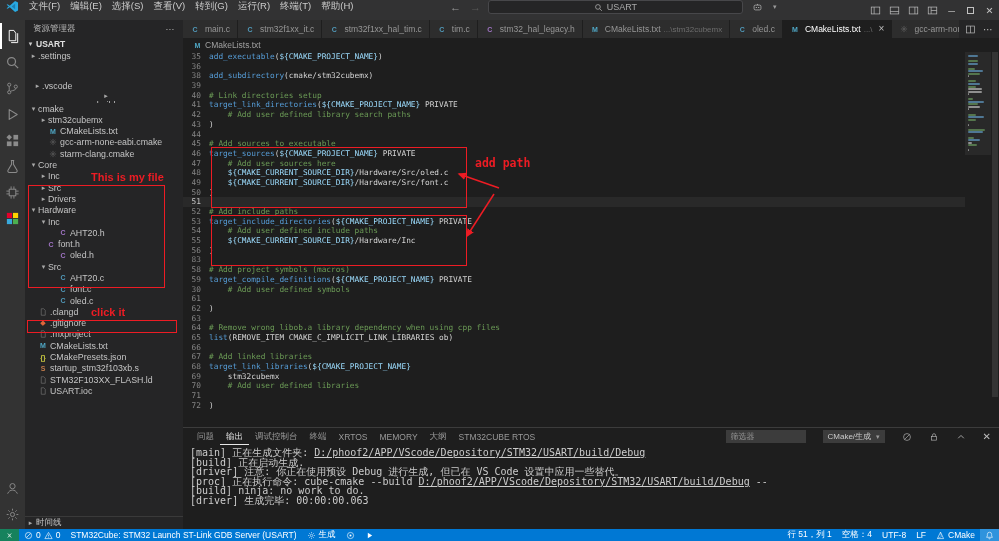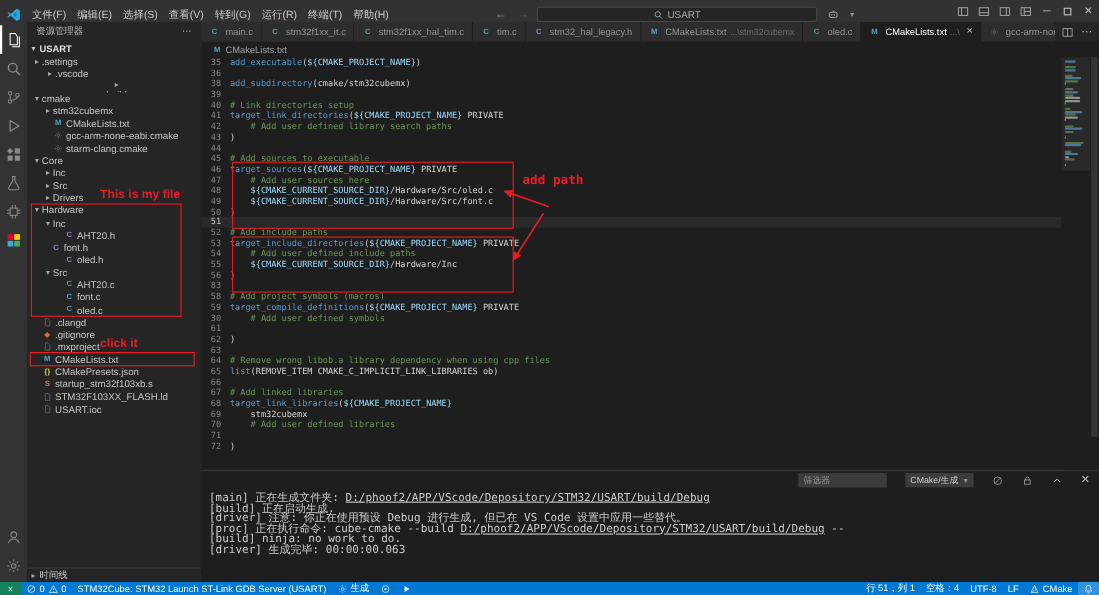--- a/index.html
+++ b/index.html
@@ -2,21 +2,21 @@
 <html style="--red: #ed1c24; --statusbar: #0078d4;"><head>
 <meta charset="utf-8">
 <style>
   *{box-sizing:border-box;margin:0;padding:0}
   html,body{width:999px;height:541px;overflow:hidden}
   body{background:#1e1e1e;font-family:"Liberation Sans","DejaVu Sans",sans-serif;color:#ccc;position:relative;font-size:10px}
   svg{display:block}
   .icon svg{width:15px;height:15px}
 
   
-  .titlebar{height:20px;background:#323233;display:flex;align-items:flex-end;font-size:9.5px;color:#cccccc}
+  .titlebar{height:20px;background:#323233;display:flex;align-items:flex-start;font-size:9.5px;color:#cccccc}
   .logo{width:24px;display:flex;justify-content:center}
   .logo svg{width:13px;height:13px}
   .menus{display:flex}
   .menu{padding:0 5px;white-space:nowrap}
   .tb-center{flex:1;display:flex;align-items:center;justify-content:center;gap:5px;min-width:0}
   .nav-arrow{color:#9d9d9d;padding:0 2px;font-size:11px}
   .nav-arrow.dim{color:#5a5a5a}
   .searchbox{width:255px;height:14px;background:#252526;border:1px solid #47474a;border-radius:3px;display:flex;align-items:center;justify-content:center;gap:4px;color:#a9a9a9;font-size:9px}
   .searchbox svg{width:9px;height:9px}
   .tb-right{display:flex;align-items:center;height:100%}
@@ -277,21 +277,21 @@
     </div>
     <div class="sb-section">
       <span class="chev">▾</span>
       <span>USART</span>
     </div>
     <div class="tree">
         <div class="tree-row" style="padding-left: 4px;">
           <span class="chev">▸</span>
           <span class="tree-label">.settings</span>
         </div>
-        <div class="tree-row" style="padding-left: 16px;">
+        <div class="tree-row" style="padding-left: 8px; margin-top: 19px;">
           <span class="chev">▸</span>
           <span class="tree-label">.vscode</span>
         </div>
         <div class="tree-row" style="padding-left: 4px; flex-direction: column;">
           <span class="chev">▸</span>
           <span class="tree-label">build</span>
         </div>
         <div class="tree-row" style="padding-left: 4px;">
           <span class="chev">▾</span>
           <span class="tree-label">cmake</span>
@@ -608,20 +608,30 @@
           <div class="mm-line" style="width: 8.96px; background: rgb(75, 110, 67);"></div>
           <div class="mm-line" style="width: 0px; background: transparent;"></div>
           <div class="mm-line" style="width: 0.28px; background: rgb(138, 138, 138);"></div>
         </div>
       <div class="vscroll">
           <div class="thumb"></div>
         </div>
     </div>
     <div class="panel">
       <div class="panel-head">
+        <div style="display:flex;height:100%">
+            <span class="ptab">问题</span>
+            <span class="ptab active">输出</span>
+            <span class="ptab">调试控制台</span>
+            <span class="ptab">终端</span>
+            <span class="ptab">XRTOS</span>
+            <span class="ptab">MEMORY</span>
+            <span class="ptab">大纲</span>
+            <span class="ptab">STM32CUBE RTOS</span>
+          </div>
         <div class="panel-controls">
           <input class="filter" placeholder="筛选器" style="">
           <span class="channel">
             <span>CMake/生成</span>
             <span class="chev-small">▾</span>
           </span>
           <span class="picon">
               <svg viewBox="0 0 16 16">
                 <circle cx="8" cy="8" r="5.5" fill="none" stroke="currentColor"></circle>
                 <path d="M4.2 11.8L11.8 4.2" stroke="currentColor"></path>

